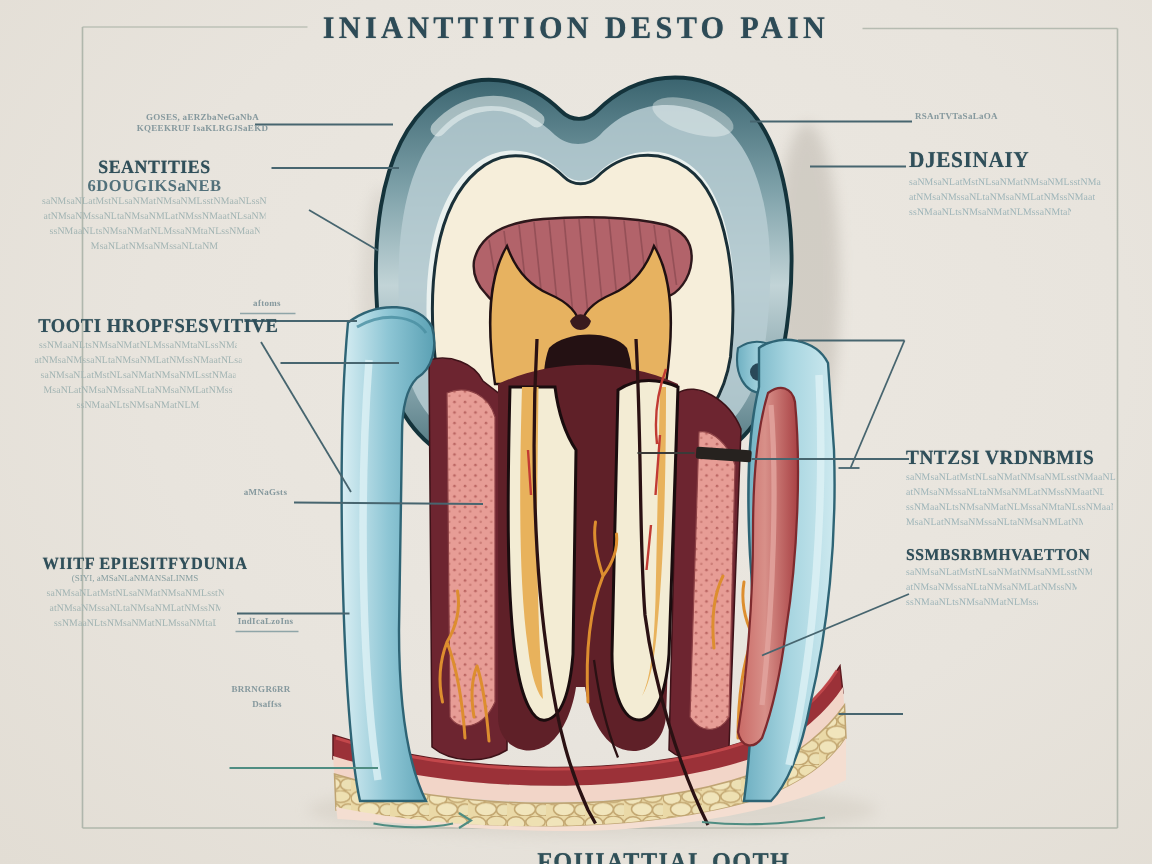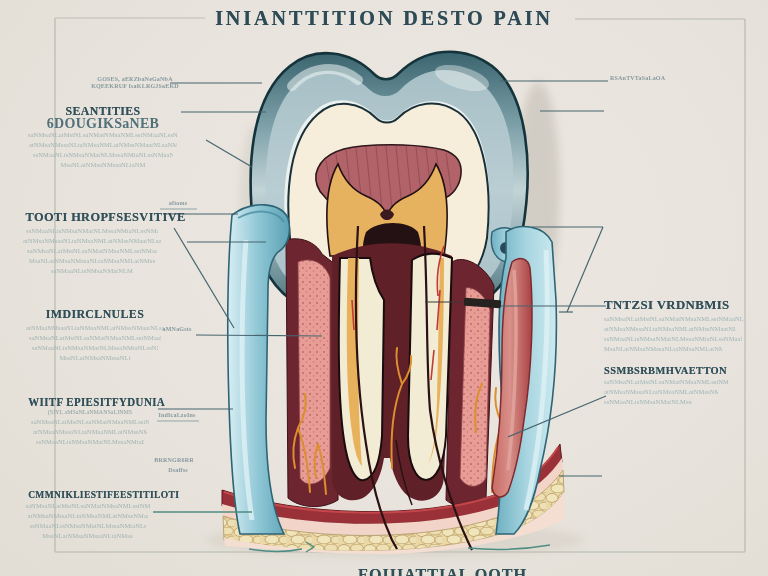--- a/index.html
+++ b/index.html
@@ -11,21 +11,21 @@
   .micro{font-size:6px;line-height:7px;text-align:center;color:#86999e;letter-spacing:.2px;font-weight:bold;}
   .h{font-weight:bold;letter-spacing:.4px;white-space:nowrap;color:#2f4f5a;
      text-shadow:0 0 .5px rgba(43,66,73,.65);transform:scaleX(.95);}
   .sec{text-align:center;}
   .sec .h{transform-origin:center;}
   .sec-r{text-align:left;}
   .sec-r .h{transform-origin:left;}
   .g{font-size:6.5px;line-height:9px;color:#a0b3b2;white-space:nowrap;overflow:hidden;
      filter:blur(.35px);margin:1px auto 0;letter-spacing:.1px;}
   .sec-r .g{margin:1px 0 0;color:#9db4b8;}
-  .sub{font-size:14px;font-weight:bold;color:#51707a;letter-spacing:.3px;line-height:10px;}
+  .sub{font-size:11px;font-weight:bold;color:#51707a;letter-spacing:.3px;line-height:10px;}
   .sub2{font-size:6px;color:#8aa0a2;line-height:8px;}
   #title{position:absolute;left:0;top:6px;width:768px;text-align:center;
          font-weight:bold;font-size:21px;letter-spacing:3px;color:#2d4b57;
          text-shadow:0 0 .6px rgba(36,62,71,.7);transform:scaleX(.96);}
   #footer{position:absolute;left:320px;top:529px;width:245px;text-align:center;margin-top:36px;}
   #footer .fl{font-weight:bold;font-size:17px;letter-spacing:1px;color:#2f5058;
               text-shadow:0 0 .5px rgba(40,66,74,.6);transform:scaleX(.95);}
   #footer .fs{font-size:6px;color:#9ab0ae;filter:blur(.35px);letter-spacing:.3px;margin-top:1px;}
 </style>
 </head>
@@ -250,52 +250,44 @@
 
   <div class="lbl sec" style="left:22px;top:209px;width:140px">
     <div class="h" style="font-size:13px">TOOTI HROPFSESVITIVE</div>
     <div class="g" style="width:132px">ssNMaaNLtsNMsaNMatNLMssaNMtaNLssNMaaNM</div>
     <div class="g" style="width:138px">atNMsaNMssaNLtaNMsaNMLatNMssNMaatNLsaNMs</div>
     <div class="g" style="width:130px">saNMsaNLatMstNLsaNMatNMsaNMLsstNMaaNLs</div>
     <div class="g" style="width:126px">MsaNLatNMsaNMssaNLtaNMsaNMLatNMssNMaat</div>
     <div class="g" style="width:82px">ssNMaaNLtsNMsaNMatNLMs</div>
   </div>
 
-  <div class="lbl sec" style="left:25px;top:307px;width:140px">
-    <div class="h" style="font-size:12.5px">IMDIRCLNULES</div>
-    <div class="g" style="width:138px">atNMsaNMssaNLtaNMsaNMLatNMssNMaatNLsaNM</div>
-    <div class="g" style="width:132px">saNMsaNLatMstNLsaNMatNMsaNMLsstNMaaNLss</div>
-    <div class="g" style="width:126px">ssNMaaNLtsNMsaNMatNLMssaNMtaNLssNMaa</div>
-    <div class="g" style="width:82px">MsaNLatNMsaNMssaNLt</div>
-  </div>
-
-  <div class="lbl sec" style="left:25px;top:396px;width:130px">
+
+  <div class="lbl sec" style="left:25px;top:370px;width:130px">
     <div class="h" style="font-size:11.5px">WIITF EPIESITFYDUNIA</div>
     <div class="sub2">(SIYI, aMSaNLaNMANSaLINMS</div>
     <div class="g" style="width:118px">saNMsaNLatMstNLsaNMatNMsaNMLsstNMa</div>
     <div class="g" style="width:114px">atNMsaNMssaNLtaNMsaNMLatNMssNMaat</div>
     <div class="g" style="width:108px">ssNMaaNLtsNMsaNMatNLMssaNMtaLss</div>
   </div>
 
-  <div class="lbl sec" style="left:25px;top:489px;width:125px">
-    <div class="h" style="font-size:10px">CMMNIKLIESTIFEESTITILOTI</div>
-    <div class="g" style="width:124px">saNMsaNLatMstNLsaNMatNMsaNMLsstNMaa</div>
-    <div class="g" style="width:120px">atNMsaNMssaNLtaNMsaNMLatNMssNMaatN</div>
-    <div class="g" style="width:116px">ssNMaaNLtsNMsaNMatNLMssaNMtaNLssN</div>
-    <div class="g" style="width:92px">MsaNLatNMsaNMssaNLtaNMsa</div>
-  </div>
 
   <div class="lbl micro" style="left:158px;top:200px;width:40px">aftoms</div>
   <div class="lbl micro" style="left:156px;top:326px;width:42px">aMNaGsts</div>
   <div class="lbl micro" style="left:154px;top:412px;width:46px">IndIcaLzoIns</div>
   <div class="lbl micro" style="left:152px;top:457px;width:44px">BRRNGR6RR</div>
   <div class="lbl micro" style="left:160px;top:467px;width:36px">Dsaffss</div>
 
   <div class="lbl micro" style="left:610px;top:75px;width:64px;text-align:left">RSAnTVTaSaLaOA</div>
 
+  <div class="lbl sec-r" style="left:606px;top:99px;width:140px">
+    <div class="h" style="font-size:15px">DJESINAIY</div>
+    <div class="g" style="width:128px">saNMsaNLatMstNLsaNMatNMsaNMLsstNMaaNLs</div>
+    <div class="g" style="width:124px">atNMsaNMssaNLtaNMsaNMLatNMssNMaatNLsa</div>
+    <div class="g" style="width:108px">ssNMaaNLtsNMsaNMatNLMssaNMtaNLs</div>
+  </div>
 
 
   <div class="lbl sec-r" style="left:604px;top:364px;width:130px">
     <div class="h" style="font-size:11px">SSMBSRBMHVAETTON</div>
     <div class="g" style="width:124px">saNMsaNLatMstNLsaNMatNMsaNMLsstNMa</div>
     <div class="g" style="width:114px">atNMsaNMssaNLtaNMsaNMLatNMssNMa</div>
     <div class="g" style="width:88px">ssNMaaNLtsNMsaNMatNLMssa</div>
   </div>
 
   <div class="lbl sec-r" style="left:604px;top:297px;width:144px">

